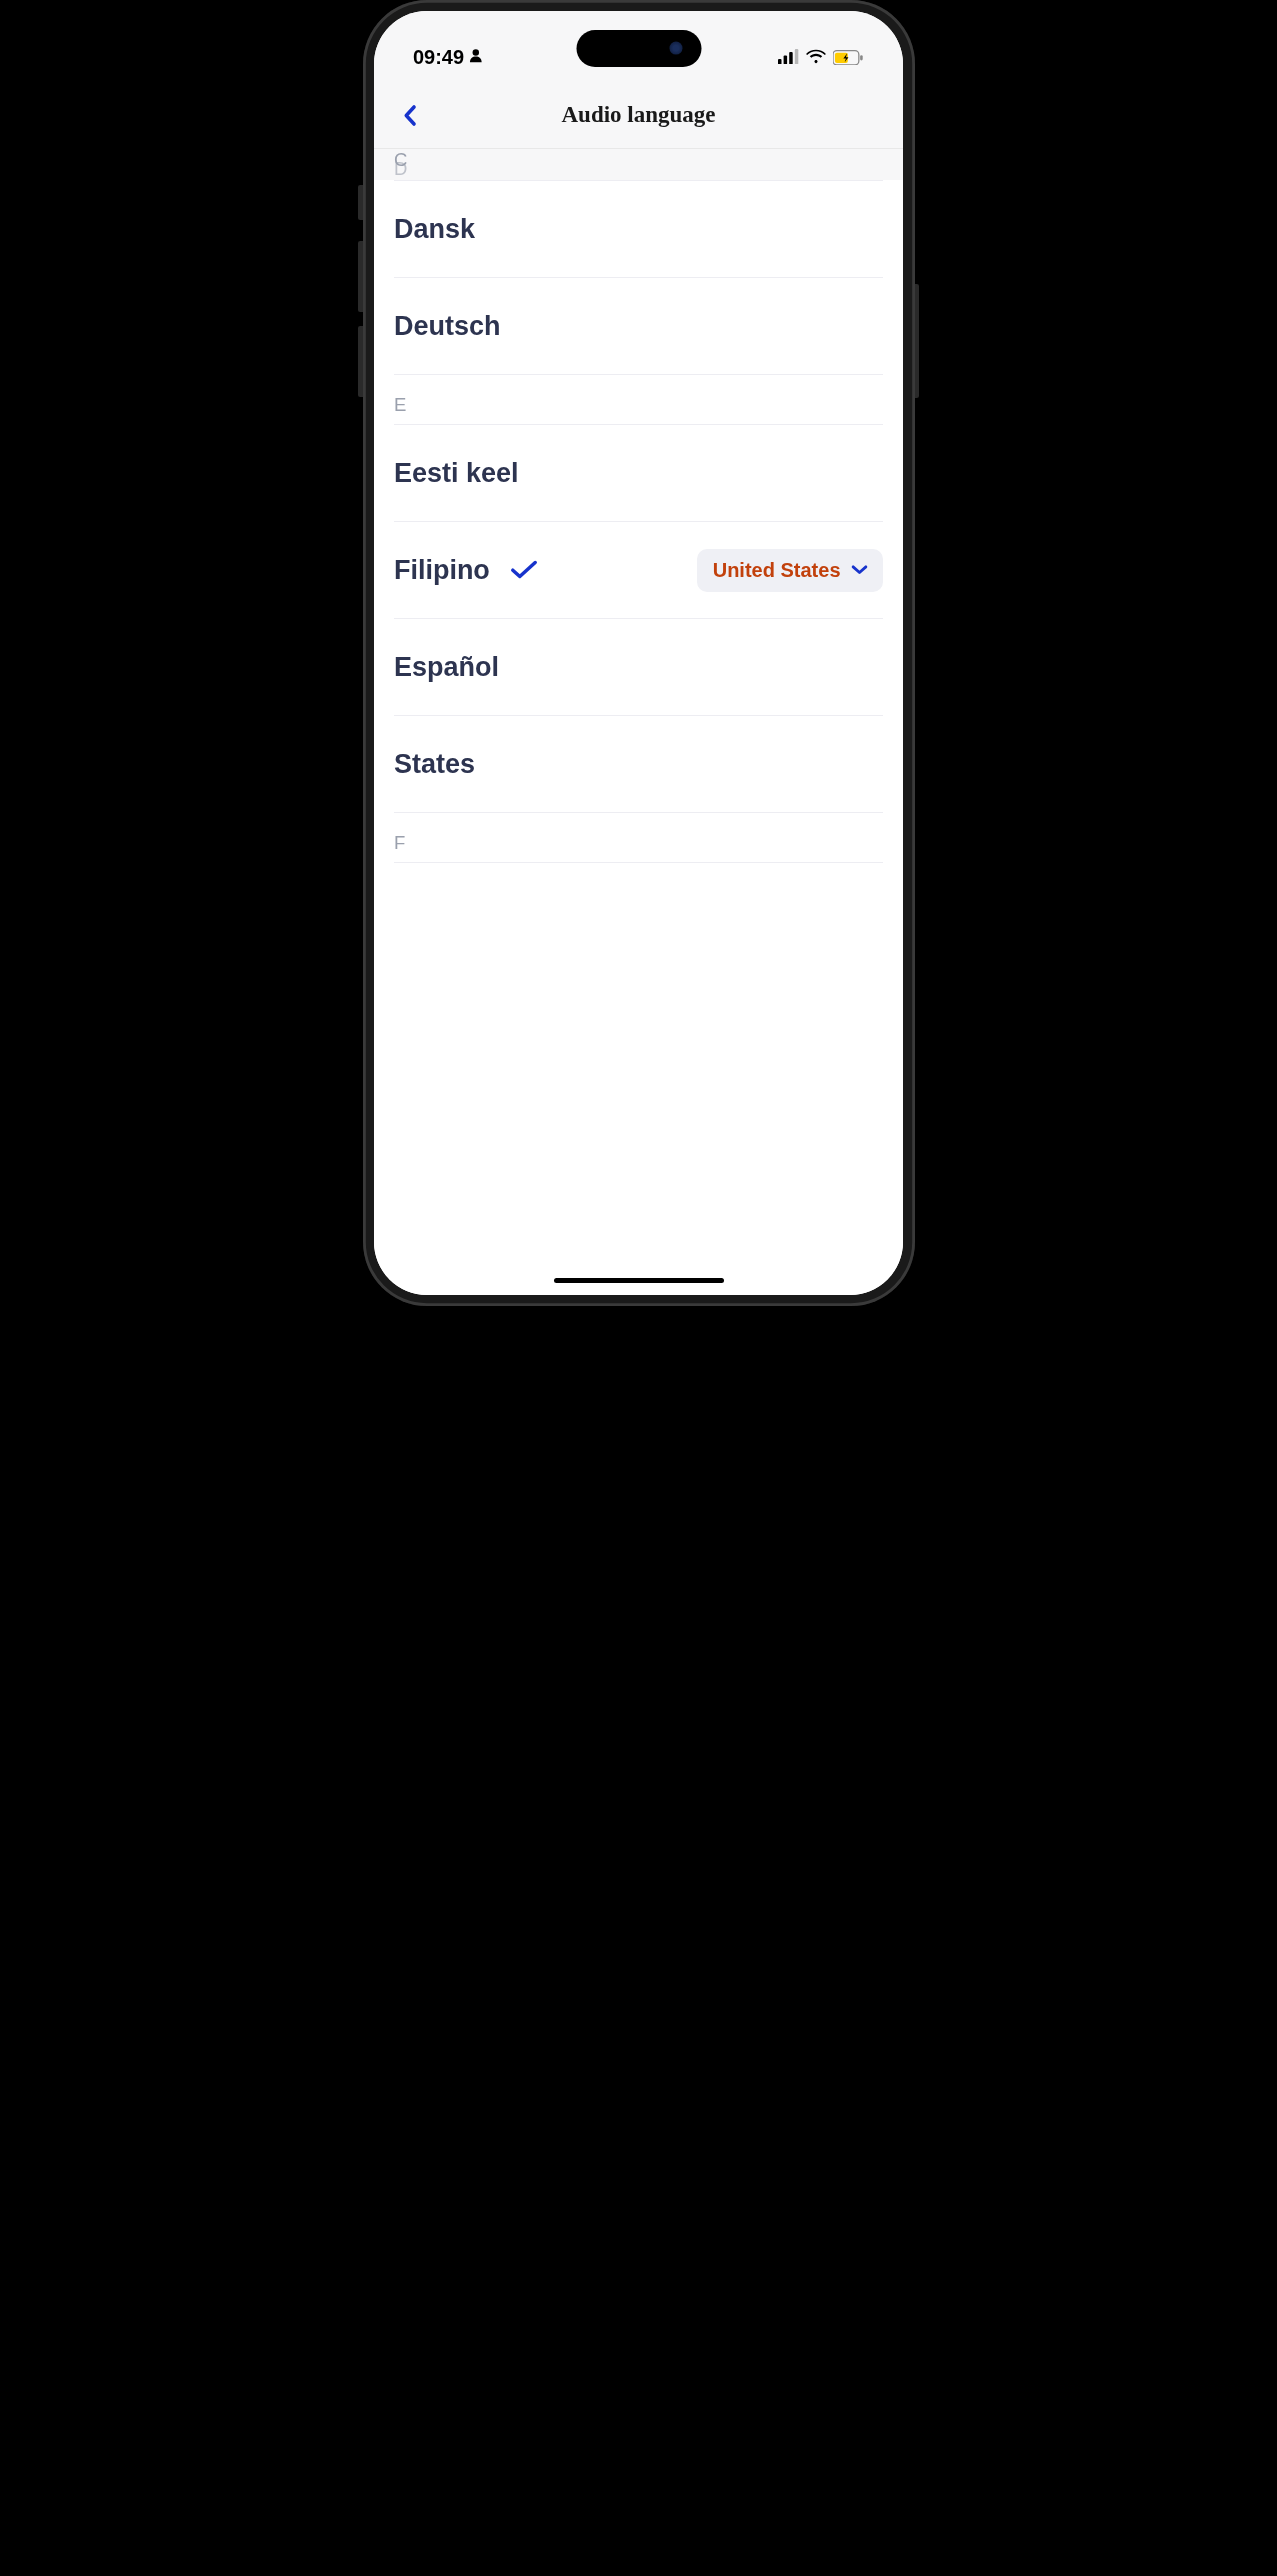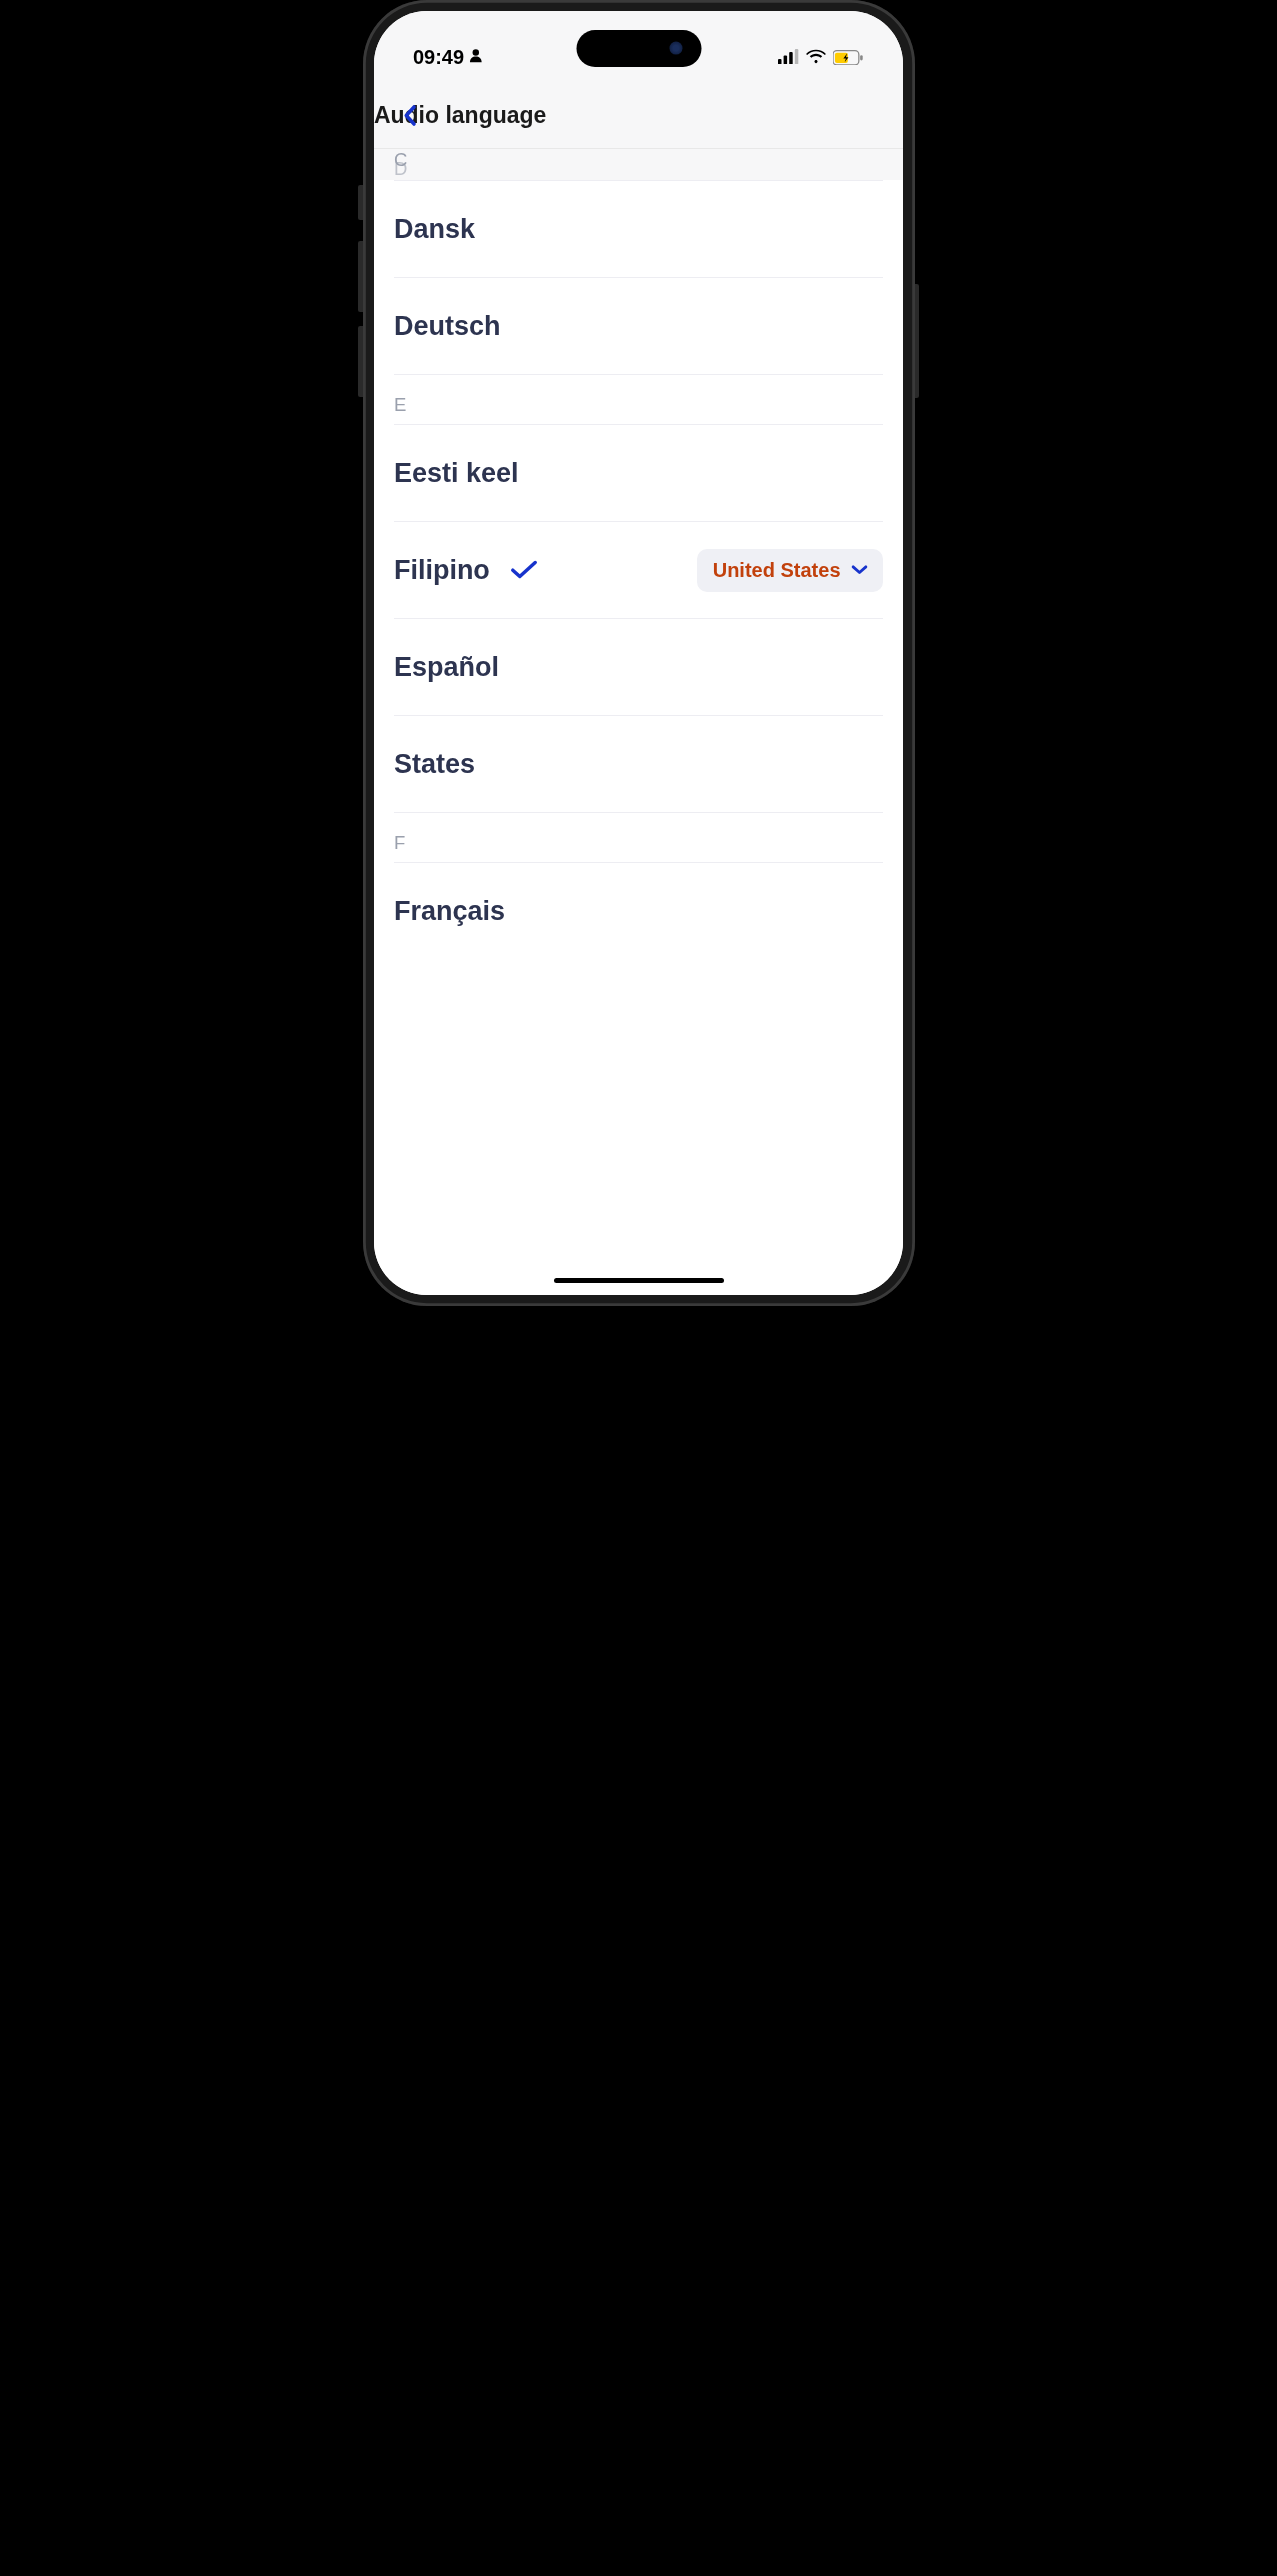--- a/index.html
+++ b/index.html
@@ -142,23 +142,25 @@
       left: 28px;
       display: flex;
       align-items: center;
       justify-content: center;
     }
     
     .back-button svg { width: 15.6px; height: 23px; }
     
     .header-title {
       width: 100%;
+      text-align: center;
       font-size: 23px;
       font-weight: 700;
       color: #1a1a1a;
+      font-family: Liberation Serif, serif;
     }
     
     .content {
       height: calc(100% - 138px);
       overflow-y: hidden;
       background: #fff;
       position: relative;
     }
     
     .section-header-partial {
@@ -369,24 +371,19 @@
 
       <div class="language-item">
         <div class="language-left">
           <span class="language-name">States</span>
         </div>
       </div>
 
       <div class="section-header">F</div>
 
 
-      <div class="language-item">
-        <div class="language-left">
-          <span class="language-name">Français</span>
-        </div>
-      </div>
 
     </div>
 
     <div class="home-indicator"></div>
   </div>
 </div>
 
 
 </body></html>

